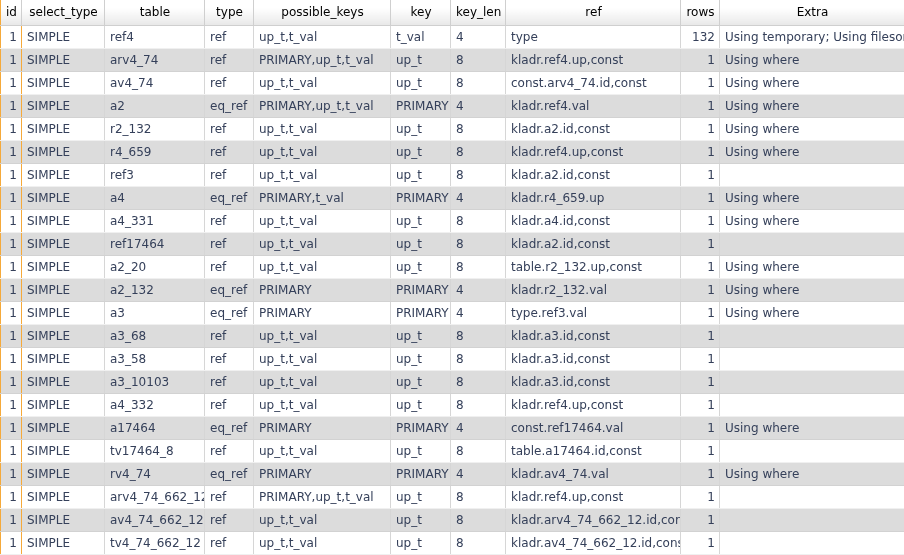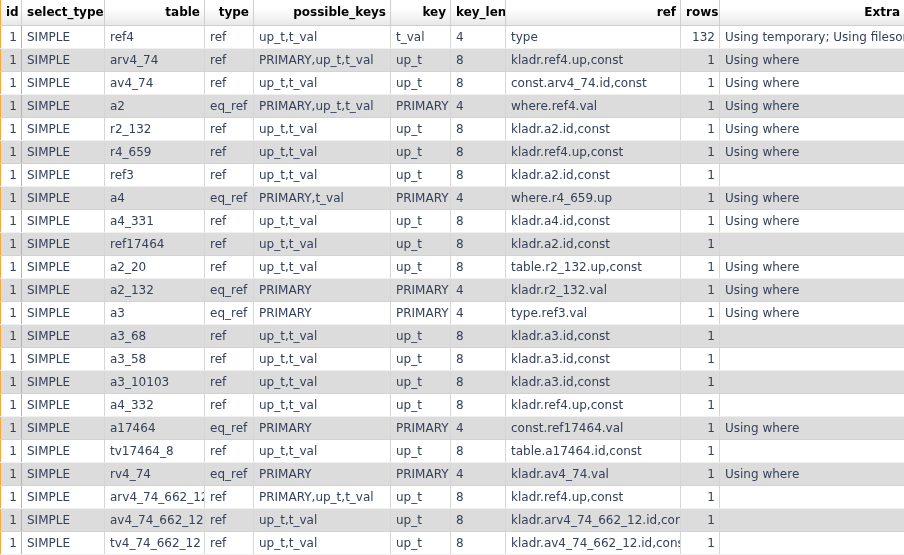--- a/index.html
+++ b/index.html
@@ -33,22 +33,22 @@
     overflow: hidden;
     text-overflow: clip;
     vertical-align: middle;
     border-right: 1px solid #d6d6d6;
     border-bottom: 1px solid #ffffff;
   }
 
   table.explain thead th {
     background: linear-gradient(to bottom, #ffffff 0%, #ffffff 32%, #f2f2f2 72%, #e8e8e8 100%);
     color: #000000;
-    font-weight: bold;
-    text-align: right;
+    font-weight: normal;
+    text-align: center;
     height: 21px;
     line-height: 19px;
     border-bottom: 1px solid #cfcfcf;
     border-right: 1px solid #cfcfcf;
     font-size: 12px;
   }
 
   
   tbody tr.odd  td { background: #ffffff; }
   tbody tr.even td { background: #dcdcdc; }
@@ -149,21 +149,21 @@
         <td>Using where</td>
       </tr>
       <tr class="even">
         <td class="marked num">1</td>
         <td>SIMPLE</td>
         <td>a2</td>
         <td>eq_ref</td>
         <td>PRIMARY,up_t,t_val</td>
         <td>PRIMARY</td>
         <td>4</td>
-        <td>where.ref4.val</td>
+        <td>kladr.ref4.val</td>
         <td class="num">1</td>
         <td>Using where</td>
       </tr>
       <tr class="odd">
         <td class="marked num">1</td>
         <td>SIMPLE</td>
         <td>r2_132</td>
         <td>ref</td>
         <td>up_t,t_val</td>
         <td>up_t</td>
@@ -197,21 +197,21 @@
         <td></td>
       </tr>
       <tr class="even">
         <td class="marked num">1</td>
         <td>SIMPLE</td>
         <td>a4</td>
         <td>eq_ref</td>
         <td>PRIMARY,t_val</td>
         <td>PRIMARY</td>
         <td>4</td>
-        <td>where.r4_659.up</td>
+        <td>kladr.r4_659.up</td>
         <td class="num">1</td>
         <td>Using where</td>
       </tr>
       <tr class="odd">
         <td class="marked num">1</td>
         <td>SIMPLE</td>
         <td>a4_331</td>
         <td>ref</td>
         <td>up_t,t_val</td>
         <td>up_t</td>

